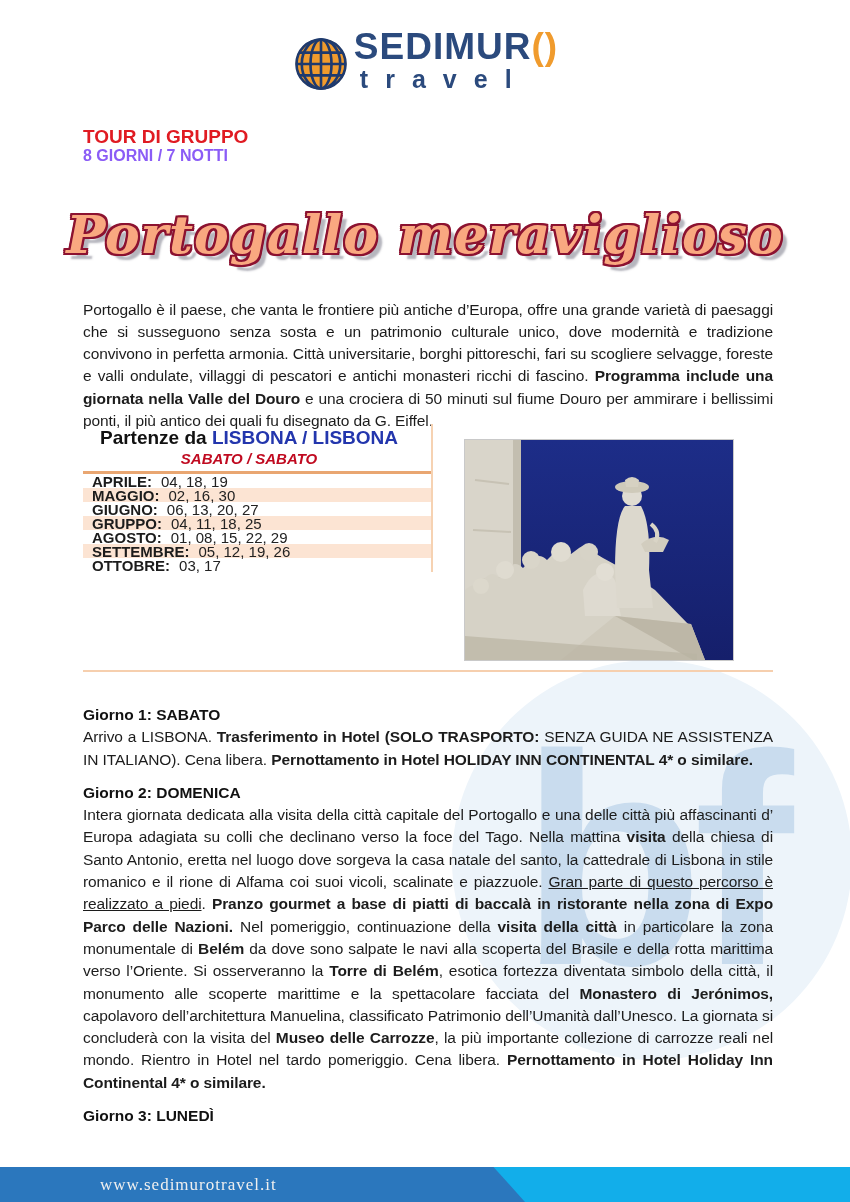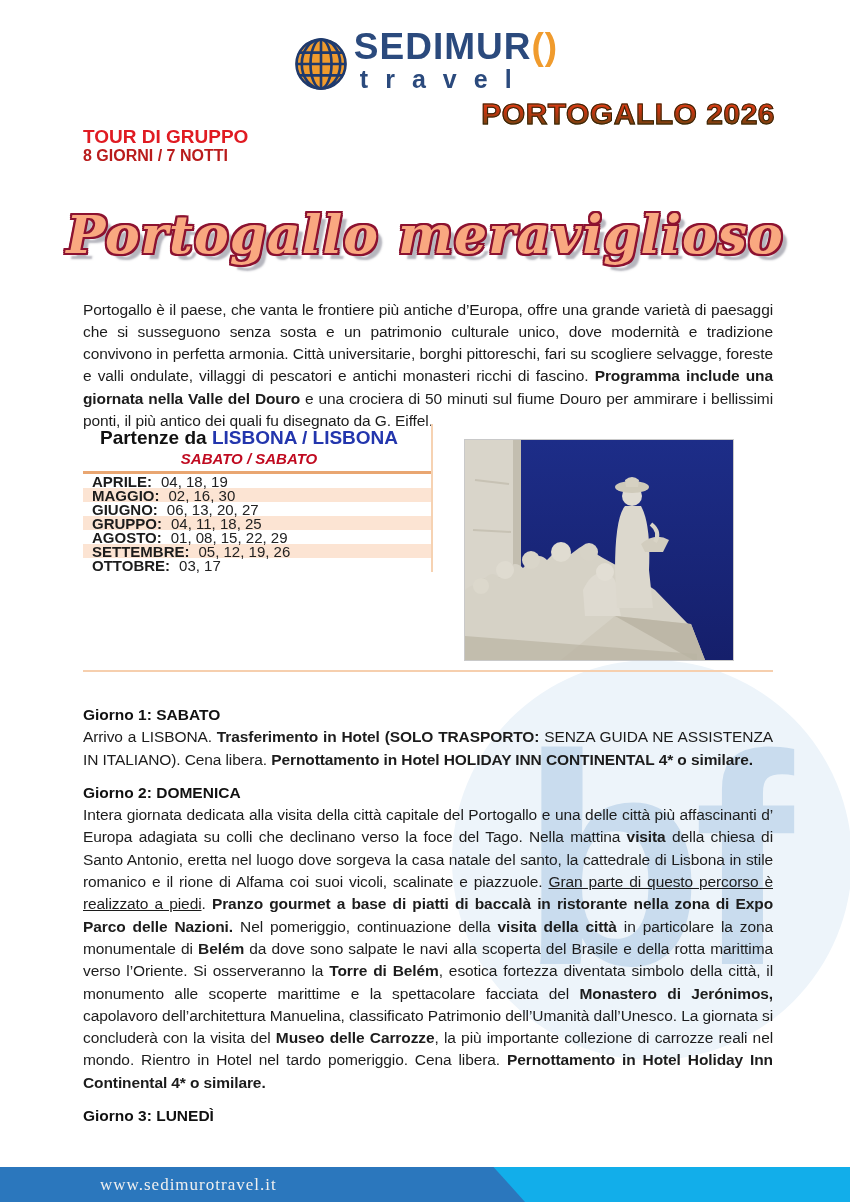--- a/index.html
+++ b/index.html
@@ -17,21 +17,21 @@
   .brand-paren{color:#f09b2d;font-weight:bold;}
   .brand-sub{font-weight:bold;font-size:25px;letter-spacing:17px;color:#2b4a7d;margin-top:2px;padding-left:6px;}
   .campaign-title{
     position:absolute;top:97px;right:75px;z-index:2;
     font-weight:bold;font-size:30px;letter-spacing:0.5px;
     background:linear-gradient(180deg,#e84818 0%,#c23510 42%,#54480e 100%);
     -webkit-background-clip:text;background-clip:text;color:transparent;
     -webkit-text-stroke:1px #33260a;
   }
   .tour-type{position:absolute;top:126px;left:83px;font-size:19px;font-weight:bold;color:#e01b22;z-index:2;}
-  .duration{position:absolute;top:147px;left:83px;font-size:16px;font-weight:bold;color:#b91c1c;z-index:2;}
+  .duration{position:absolute;top:147px;left:83px;font-size:16px;font-weight:bold;color:#8b5cf6;z-index:2;}
   
   .hero-title{
     position:absolute;top:204px;left:0;width:100%;text-align:center;z-index:2;
     font-family:"DejaVu Serif",serif;font-style:italic;font-weight:bold;
     font-size:52px;color:#f9a880;letter-spacing:1px;
     text-shadow:
       -2px -2px 0 #8c1230, 2px -2px 0 #8c1230,
       -2px  2px 0 #8c1230, 2px  2px 0 #8c1230,
       -2px  0   0 #8c1230, 2px  0   0 #8c1230,
        0   -2px 0 #8c1230, 0    2px 0 #8c1230,
@@ -107,21 +107,20 @@
           </g>
         </svg>
       </span>
       <span class="logo-text">
         <span class="brand-line"><span>SEDIMUR</span><span class="brand-paren">()</span></span>
         <span class="brand-sub">travel</span>
       </span>
     </div>
   </div>
 
-  <div class="campaign-title">PORTOGALLO 2026</div>
   <div class="tour-type">TOUR DI GRUPPO</div>
   <div class="duration">8 GIORNI / 7 NOTTI</div>
 
   <div class="hero-title">Portogallo meraviglioso</div>
 
   <p class="intro"><span>Portogallo è il paese, che vanta le frontiere più antiche d’Europa, offre una grande varietà di paesaggi che si susseguono senza sosta e un patrimonio culturale unico, dove modernità e tradizione convivono in perfetta armonia. Città universitarie, borghi pittoreschi, fari su scogliere selvagge, foreste e valli ondulate, villaggi di pescatori e antichi monasteri ricchi di fascino. </span><span style="font-weight: bold;">Programma include una giornata nella Valle del Douro</span><span> e una crociera di 50 minuti sul fiume Douro per ammirare i bellissimi ponti, il più antico dei quali fu disegnato da G. Eiffel.</span></p>
 
   <div class="mid-section">
     <div class="dep-table">
       <div class="dep-header">

